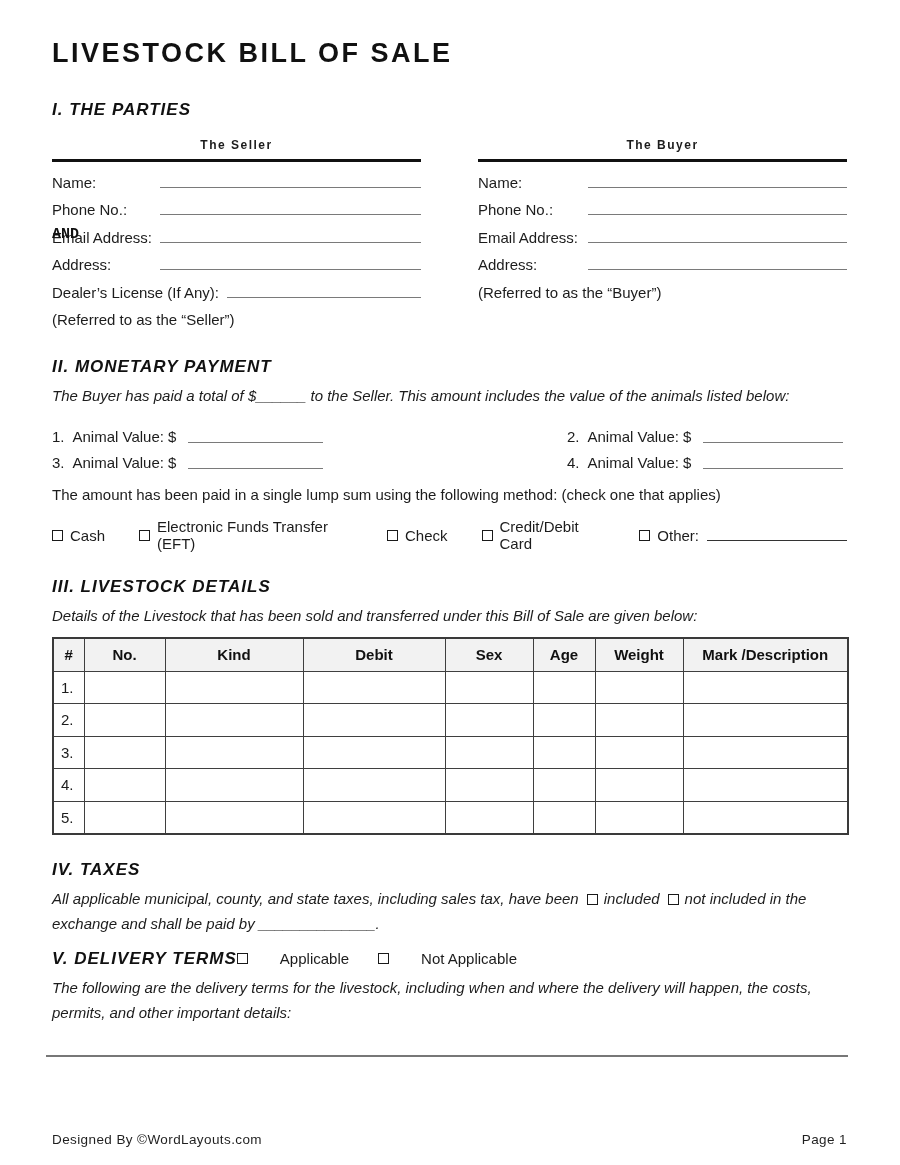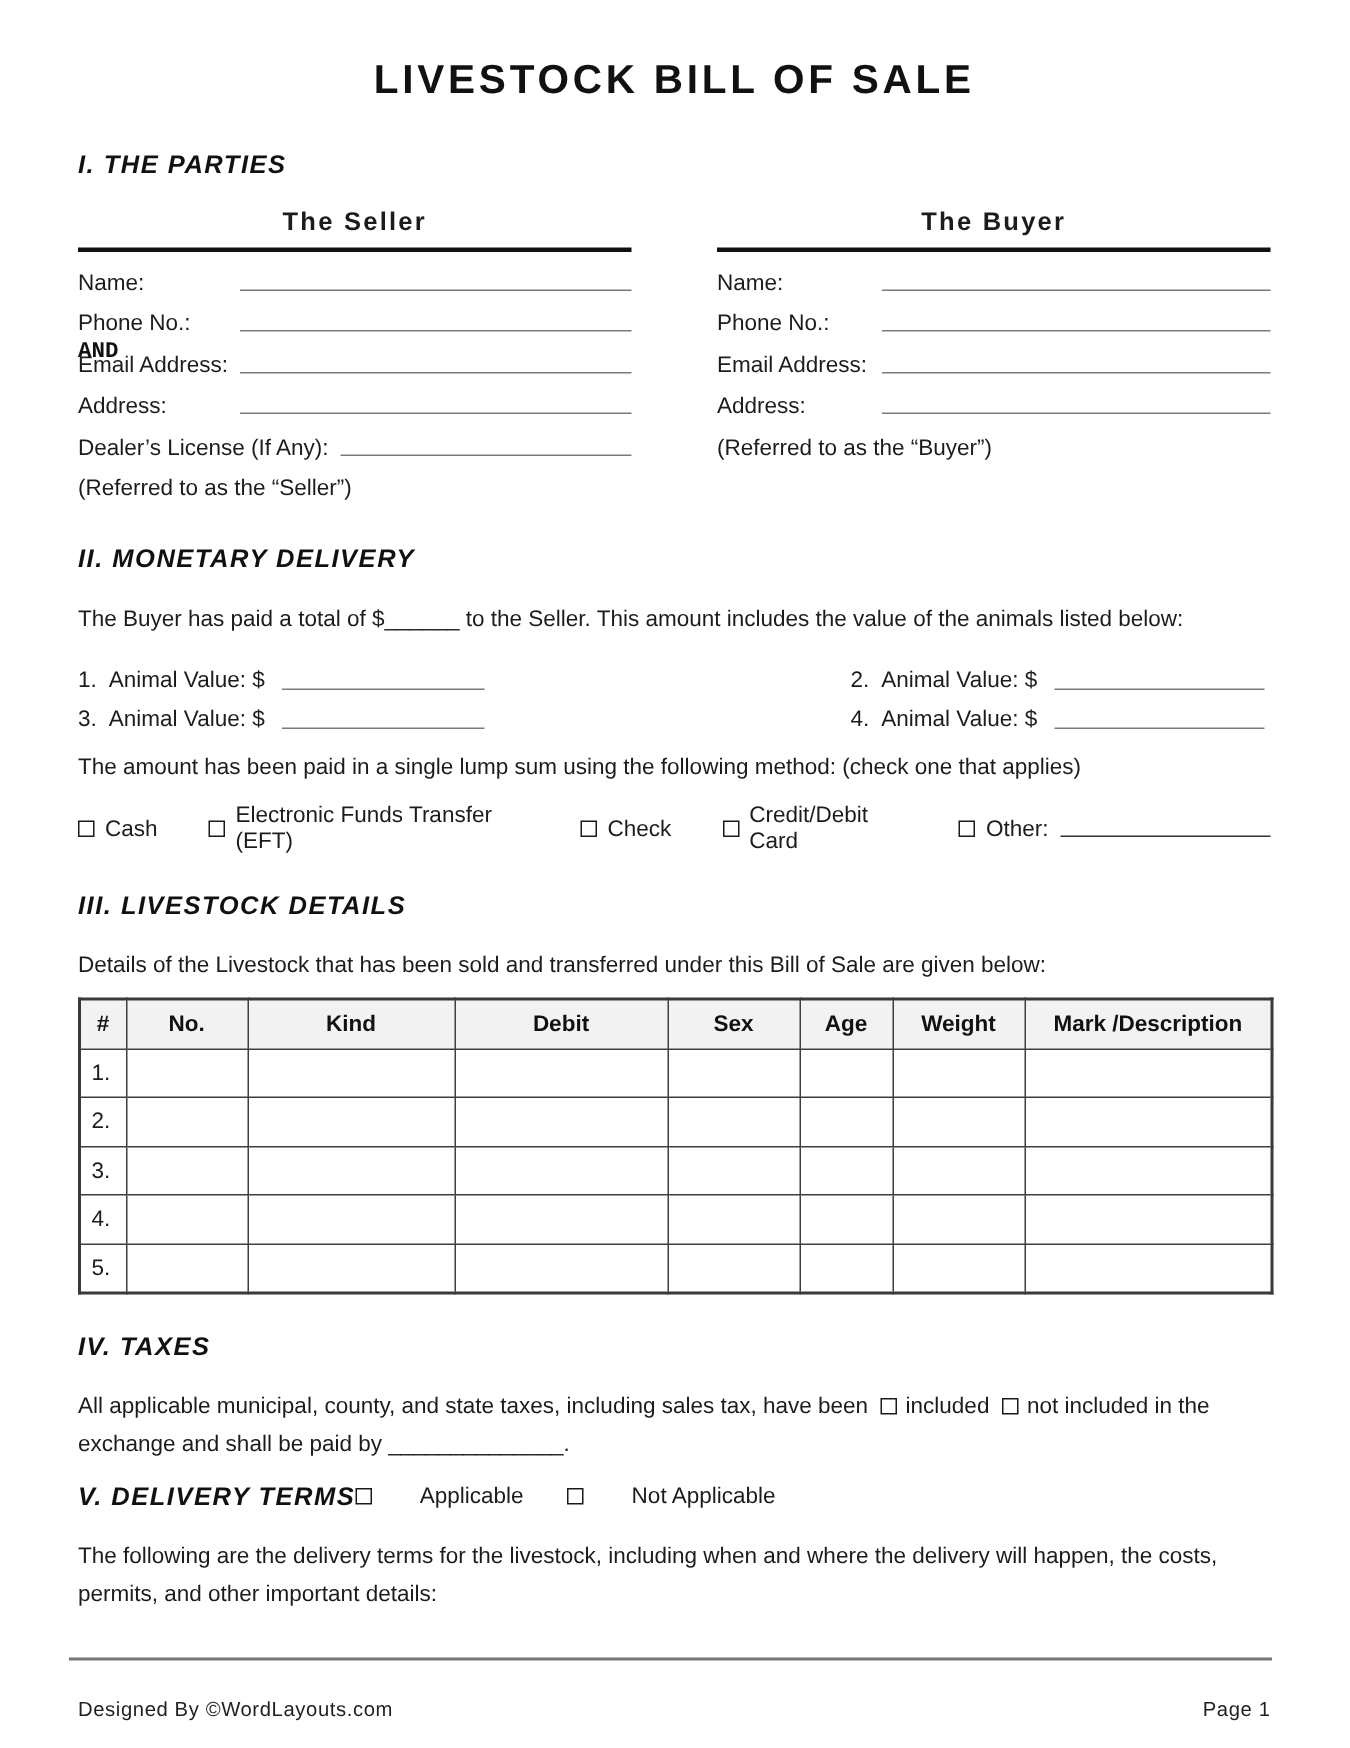--- a/index.html
+++ b/index.html
@@ -4,55 +4,55 @@
 <style>
   * { margin:0; padding:0; box-sizing:border-box; }
   html,body { background:#ffffff; }
   body { font-family:"Liberation Sans","DejaVu Sans",sans-serif; color:#1c1c1c; }
   .page {
     position:relative; width:900px; height:1165px; background:#ffffff;
     padding:0 53px 0 52px; overflow:hidden;
   }
   
   .doc-title {
-    margin-top:38px; text-align:center; font-size:27px; font-weight:700;
+    margin-top:38px; font-size:27px; font-weight:700;
     letter-spacing:2.5px; color:#111;
   }
   
   .date-state-row { margin-top:24px; display:flex; justify-content:space-between; align-items:flex-end; padding-left:10px; }
   .inline-field { display:flex; align-items:flex-end; font-size:15px; }
   .inline-field .flabel { padding-bottom:2px; }
   .fill-line { display:inline-block; border-bottom:1.5px solid #8a8a8a; height:18px; }
   .date-line { width:145px; margin-left:10px; }
   .state-line { width:200px; margin-left:8px; }
   
   .sec-heading { font-size:17px; font-weight:700; letter-spacing:1px; color:#111;font-style:italic; }
   .h-parties { margin-top:31px; }
   
   .parties { position:relative; margin-top:18px; display:flex; }
   .party-col { width:369px; }
   .party-gap { width:57px; }
   .party-title {
-    text-align:center; font-size:17px; font-weight:700; letter-spacing:1.5px;
+    text-align:center; font-size:12px; font-weight:700; letter-spacing:1.5px;
     padding-bottom:7px; border-bottom:3px solid #111;
   }
   .party-rows { margin-top:3px; }
   .prow { display:flex; align-items:flex-end; height:27.5px; font-size:15px; }
   .prow .plabel { flex:0 0 auto; padding-bottom:2px; }
   .plabel-fixed-s { width:108px; }
   .plabel-fixed-b { width:110px; }
   .prow .pline { flex:1 1 auto; border-bottom:1px solid #7a7a7a; margin-bottom:5px; height:0; }
   .pline-gap { margin-left:8px; }
   .and-label {
     position:absolute; left:0; right:0; top:88px; 
     font-weight:700; font-size:15px; color:#111;font-family:Liberation Mono, monospace;
   }
   
   .h-payment { margin-top:27px; }
-  .para { font-size:15px; line-height:25px; margin-top:17px; }
+  .para { font-size:15px; line-height:25px; margin-top:6px;font-style:italic; }
   .values-grid { margin-top:13px; font-size:15px; }
   .vrow { display:flex; height:26px; align-items:flex-end; }
   .vitem { display:flex; align-items:flex-end; }
   .vitem-left { width:515px; }
   .vitem .vnum { padding-bottom:2px; }
   .vitem .vlabel { margin-left:8px; padding-bottom:2px; }
   .vline { border-bottom:1px solid #7a7a7a; height:0; margin-bottom:4px; margin-left:12px; }
   .vline-l { width:135px; }
   .vline-r { width:140px; }
   .method-line { margin-top:13px; font-size:15px; }
@@ -153,21 +153,21 @@
         </div>
         <div class="prow">
           <span class="plabel">(Referred to as the “Buyer”)</span>
         </div>
       </div>
     </div>
 
     <div class="and-label">AND</div>
   </div>
 
-  <div class="sec-heading h-payment">II. MONETARY DELIVERY</div>
+  <div class="sec-heading h-payment">II. MONETARY PAYMENT</div>
   <div class="para">The Buyer has paid a total of $______ to the Seller. This amount includes the value of the animals listed below:</div>
 
   <div class="values-grid">
     <div class="vrow">
       <div class="vitem vitem-left">
         <span class="vnum">1.</span>
         <span class="vlabel">Animal Value: $</span>
         <span class="vline vline-l"></span>
       </div>
       <div class="vitem">

